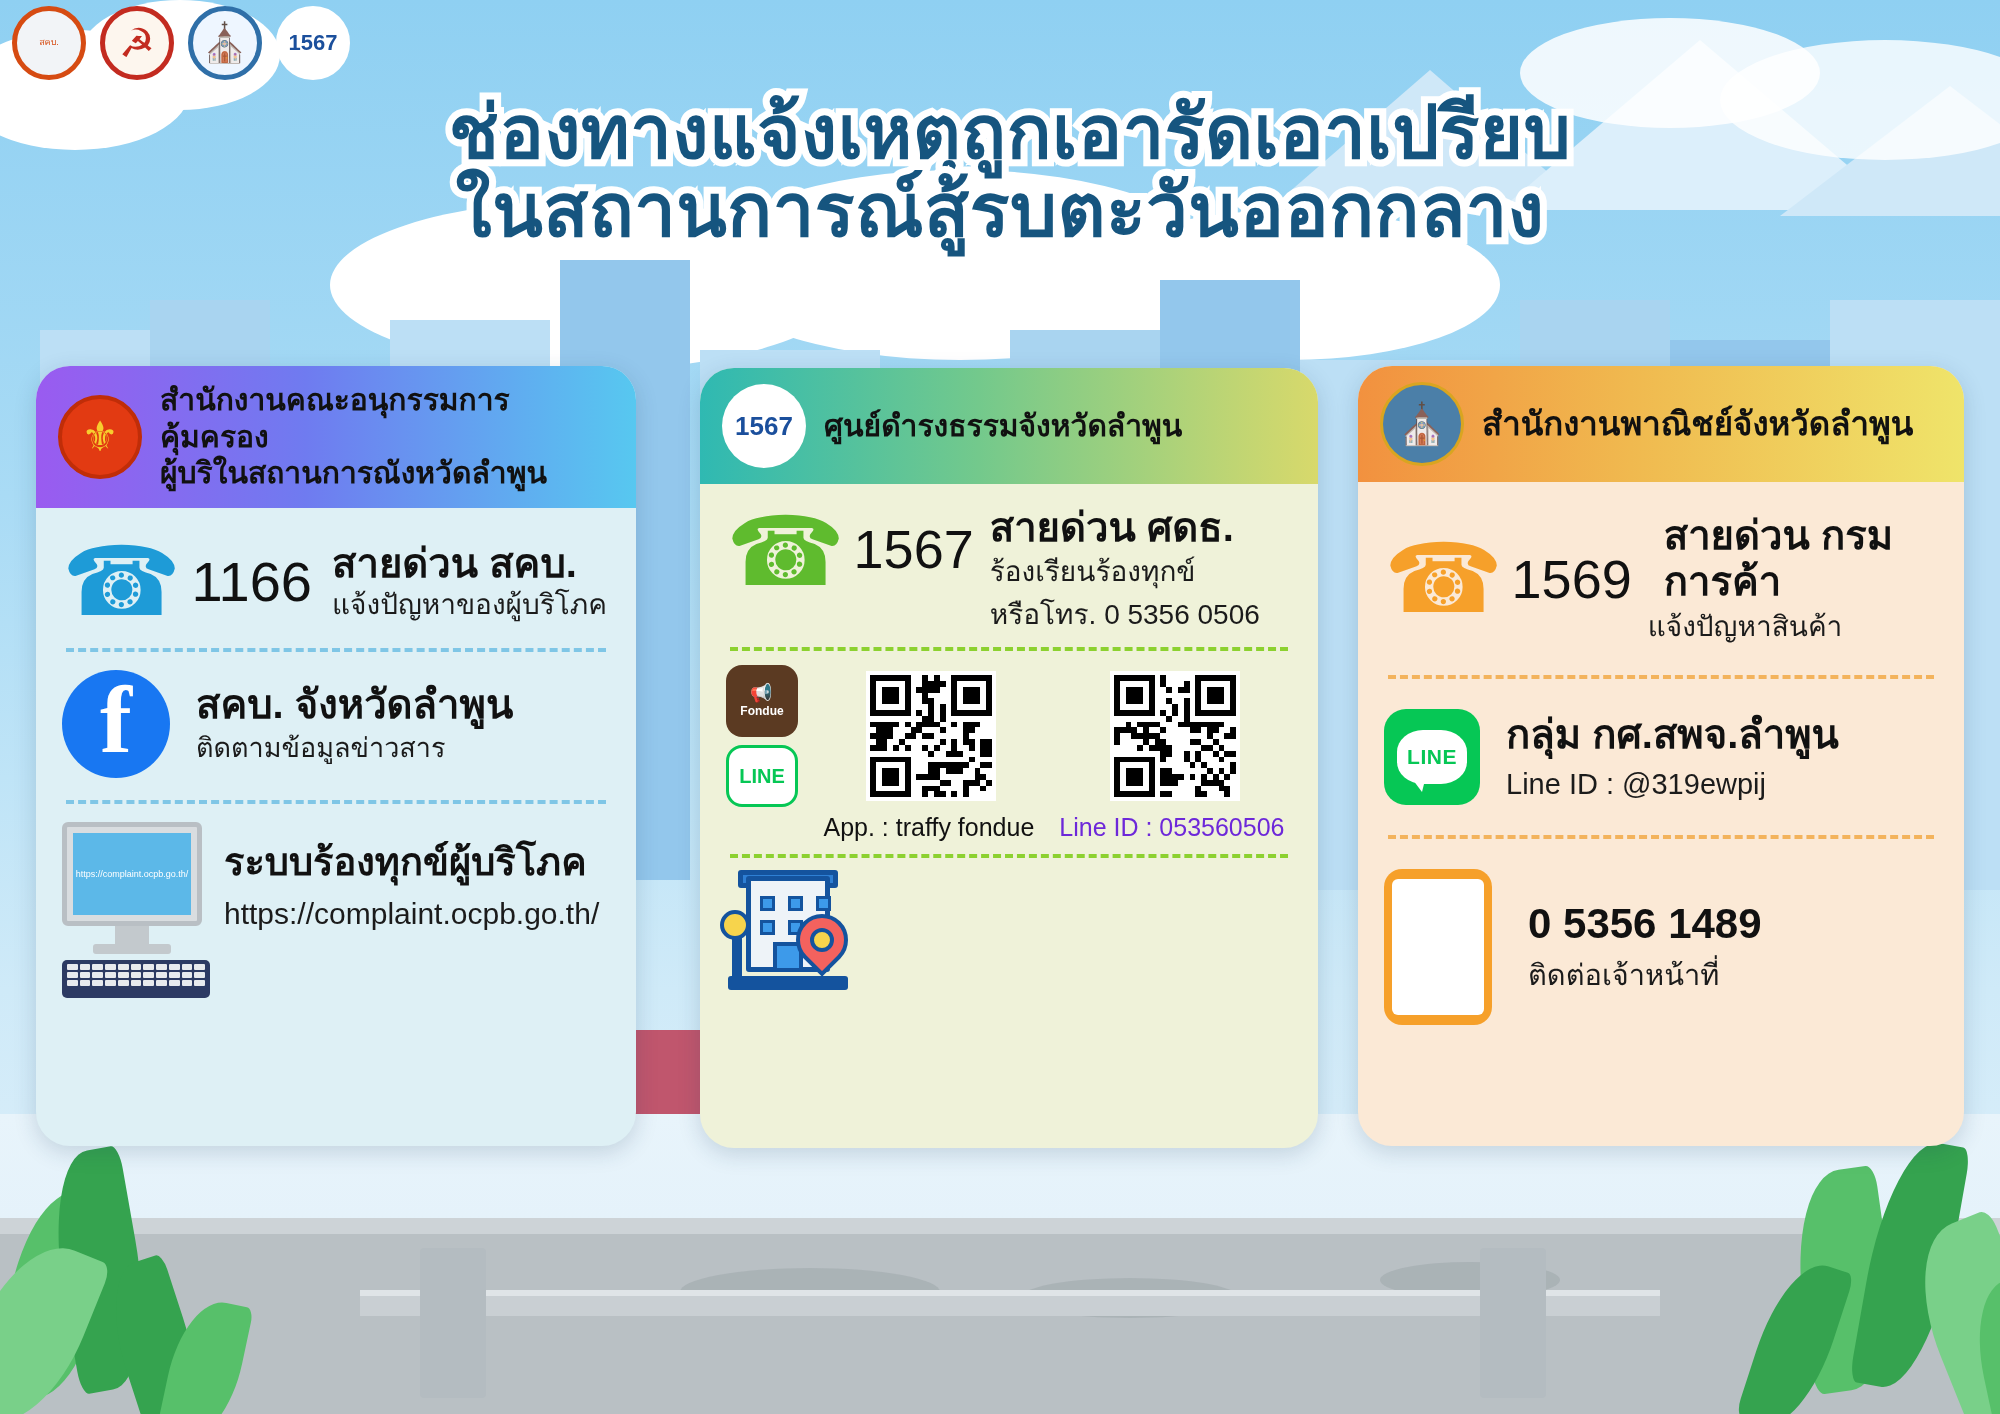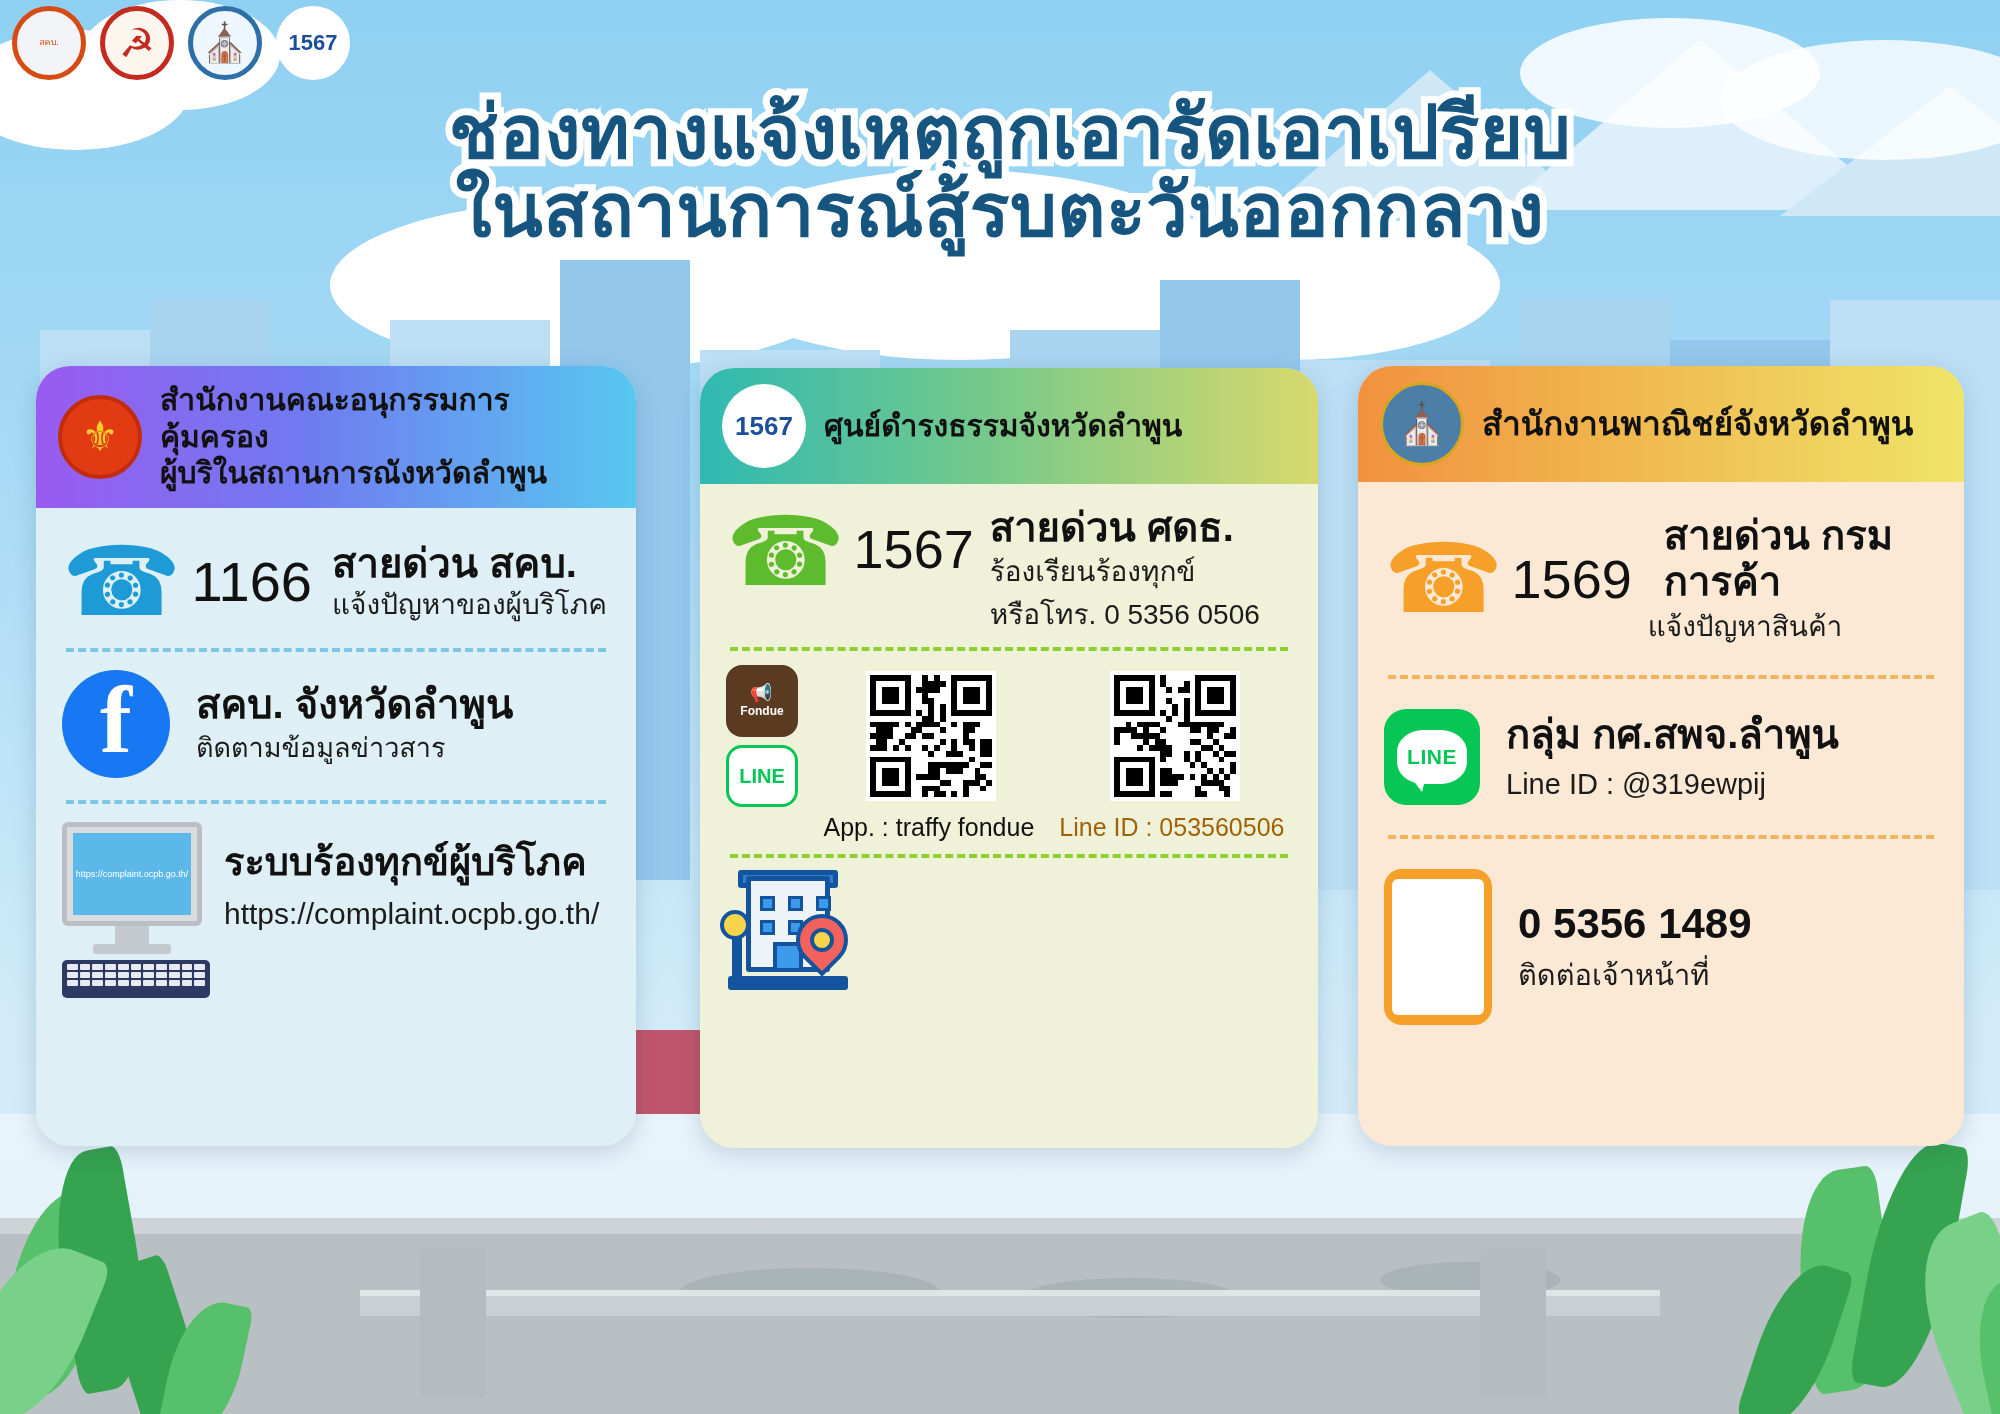--- a/index.html
+++ b/index.html
@@ -1322,21 +1322,21 @@
                     <i class="on"></i>
                     <i></i>
                   </div>
               </div>
             </div>
           </div>
         </div>
 
         <div style="display:flex; justify-content:space-around; gap:10px; margin-top:6px; padding-left:90px;">
           <div style="font-size:25px; color:#111;">App. : traffy fondue</div>
-          <div style="font-size:25px; color:#a16207;">Line ID : 053560506</div>
+          <div style="font-size:25px; color:#6d28d9;">Line ID : 053560506</div>
         </div>
       </div>
 
       <div class="divider" style="border-color:#8cd130; margin:12px 4px;"></div>
 
       <div class="row" style="gap:18px; align-items:center;">
         <div class="row-icon">
           <div class="bldg-icon">
             <div class="bi-roof"></div>
             <div class="bi-body"></div>
@@ -1393,21 +1393,21 @@
             </div>
         </div>
         <div class="row-txt">
           <div class="row-head" style="font-size:40px;">กลุ่ม กศ.สพจ.ลำพูน</div>
           <div class="row-sub" style="font-size:29px; margin-top:8px;">Line ID : @319ewpij</div>
         </div>
       </div>
 
       <div class="divider" style="border-color:#f3b35c; margin:30px 4px;"></div>
 
-      <div class="row" style="gap:26px; margin-top:10px;">
+      <div class="row" style="gap:36px; margin-top:10px;">
         <div class="row-icon">
           <div class="device">
               <div class="device-screen"></div>
             </div>
         </div>
         <div class="row-txt">
           <div class="row-head" style="font-size:42px;">0 5356 1489</div>
           <div class="row-sub" style="font-size:29px; margin-top:8px;">ติดต่อเจ้าหน้าที่</div>
         </div>
       </div>

